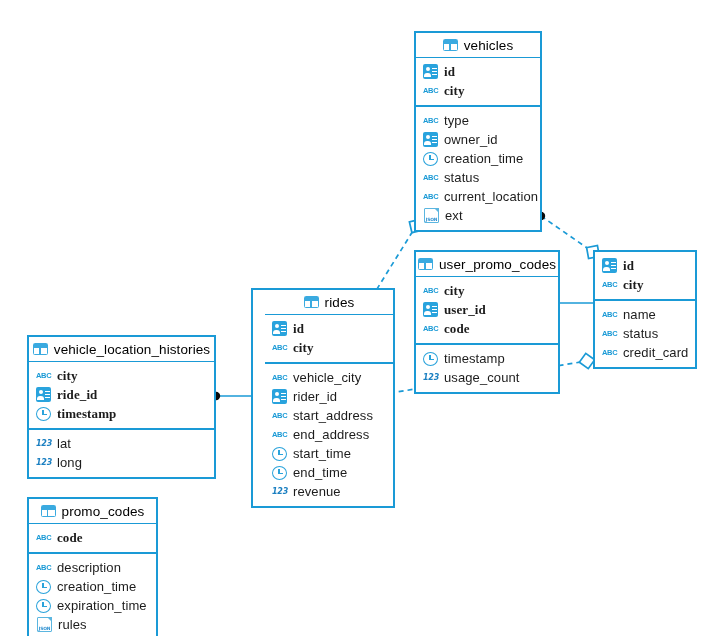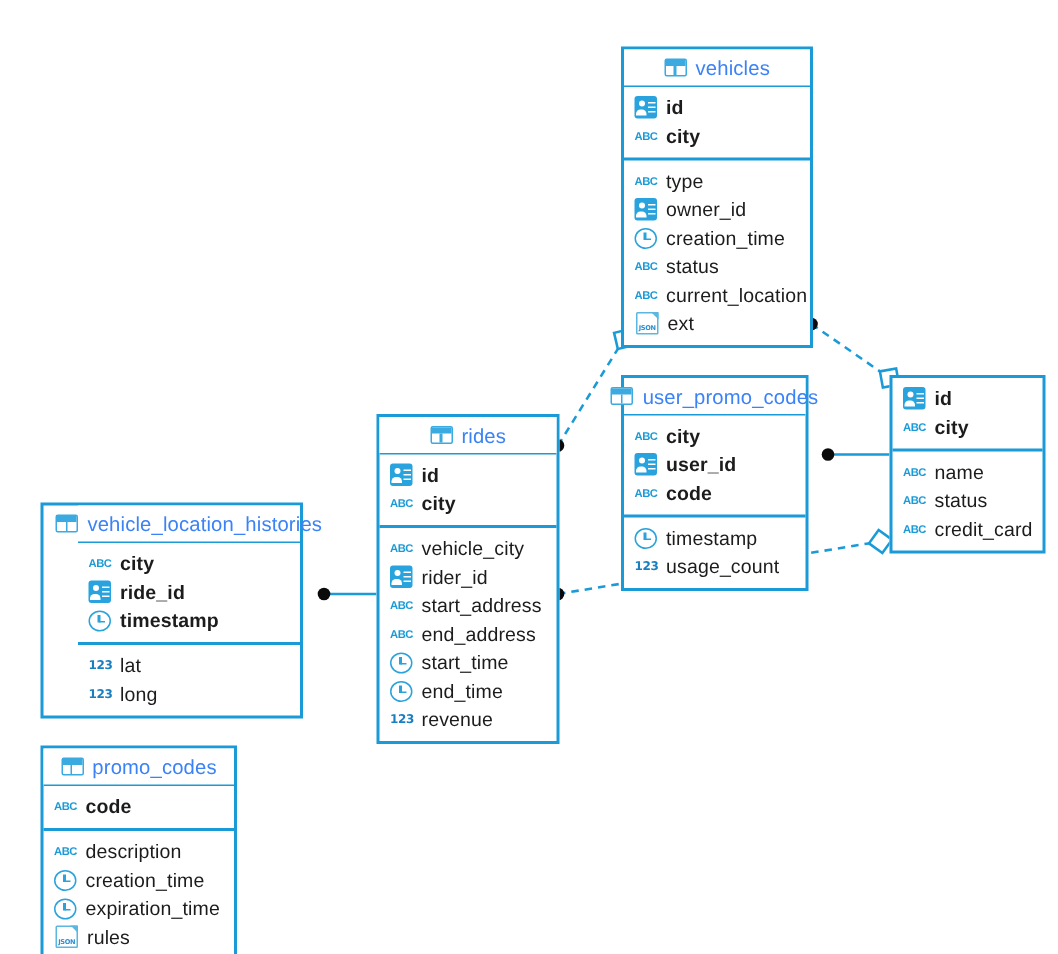--- a/index.html
+++ b/index.html
@@ -23,21 +23,21 @@
   .tbl-header{
     display:flex;align-items:center;justify-content:center;
     gap:6px;
     height:24px;
     border-bottom:1px solid #1a9ad6;
     background:#ffffff;
     padding:0 8px;
   }
   .tbl-title{
     font-size:13.5px;
-    color:#3b82f6;
+    color:#000000;
     white-space:nowrap;
     letter-spacing:0.1px;
   }
   .pk-section{
     border-bottom:2px solid #1a9ad6;
     padding:4px 0 5px 0;
   }
   .col-section{
     padding:4px 0 5px 0;
   }
@@ -45,21 +45,21 @@
     display:flex;align-items:center;gap:6px;
     height:19px;
     padding:0 7px;
     white-space:nowrap;
   }
   .col-name{
     font-size:13px;
     color:#1c1c1c;
     letter-spacing:0.1px;
   }
-  .pk-section .col-name{font-weight:bold;}
+  .pk-section .col-name{font-weight:bold;font-family:Liberation Serif, serif;}
 
   
   .ticon{
     width:15px;height:15px;
     flex:0 0 15px;
     position:relative;
     display:inline-block;
   }
   
   .ic-uuid{
@@ -112,20 +112,21 @@
   }
   
   .ic-num{
     font-family:"DejaVu Sans", sans-serif;
     font-size:8px;
     font-weight:bold;
     color:#1a7fc1;
     line-height:16px;
     text-align:left;
     letter-spacing:-0.2px;
+    font-style:italic;
   }
   
   .ic-json{
     box-sizing:border-box;
     width:13px;height:15px;
     margin-left:1px;
     border:1.3px solid #5bb6e0;
     background:#ffffff;
     border-radius:1px;
   }
@@ -239,21 +240,21 @@
           <span class="col-name">current_location</span>
         </div>
         <div class="col-row">
           <span class="ticon ic-json">
             <i>JSON</i>
           </span>
           <span class="col-name">ext</span>
         </div>
       </div>
     </div>
-    <div class="table-box" style="left: 414px; top: 250px; width: 125px;">
+    <div class="table-box" style="left: 414px; top: 250px; width: 146px;">
       <div class="tbl-header">
         <span class="ic-table"></span>
         <span class="tbl-title">user_promo_codes</span>
       </div>
       <div class="pk-section">
         <div class="col-row">
           <span class="ticon ic-abc">ABC</span>
           <span class="col-name">city</span>
         </div>
         <div class="col-row">
@@ -299,21 +300,21 @@
         <div class="col-row">
           <span class="ticon ic-abc">ABC</span>
           <span class="col-name">status</span>
         </div>
         <div class="col-row">
           <span class="ticon ic-abc">ABC</span>
           <span class="col-name">credit_card</span>
         </div>
       </div>
     </div>
-    <div class="table-box" style="left: 251px; top: 276px; width: 122px;">
+    <div class="table-box" style="left: 251px; top: 288px; width: 144px; padding-left: 12px;">
       <div class="tbl-header">
         <span class="ic-table"></span>
         <span class="tbl-title">rides</span>
       </div>
       <div class="pk-section">
         <div class="col-row">
           <span class="ticon ic-uuid">
             <i></i>
           </span>
           <span class="col-name">id</span>
@@ -349,21 +350,21 @@
         <div class="col-row">
           <span class="ticon ic-time"></span>
           <span class="col-name">end_time</span>
         </div>
         <div class="col-row">
           <span class="ticon ic-num">123</span>
           <span class="col-name">revenue</span>
         </div>
       </div>
     </div>
-    <div class="table-box" style="left: 27px; top: 335px; width: 175px; padding-left: 23px;">
+    <div class="table-box" style="left: 27px; top: 335px; width: 189px;">
       <div class="tbl-header">
         <span class="ic-table"></span>
         <span class="tbl-title">vehicle_location_histories</span>
       </div>
       <div class="pk-section">
         <div class="col-row">
           <span class="ticon ic-abc">ABC</span>
           <span class="col-name">city</span>
         </div>
         <div class="col-row">

